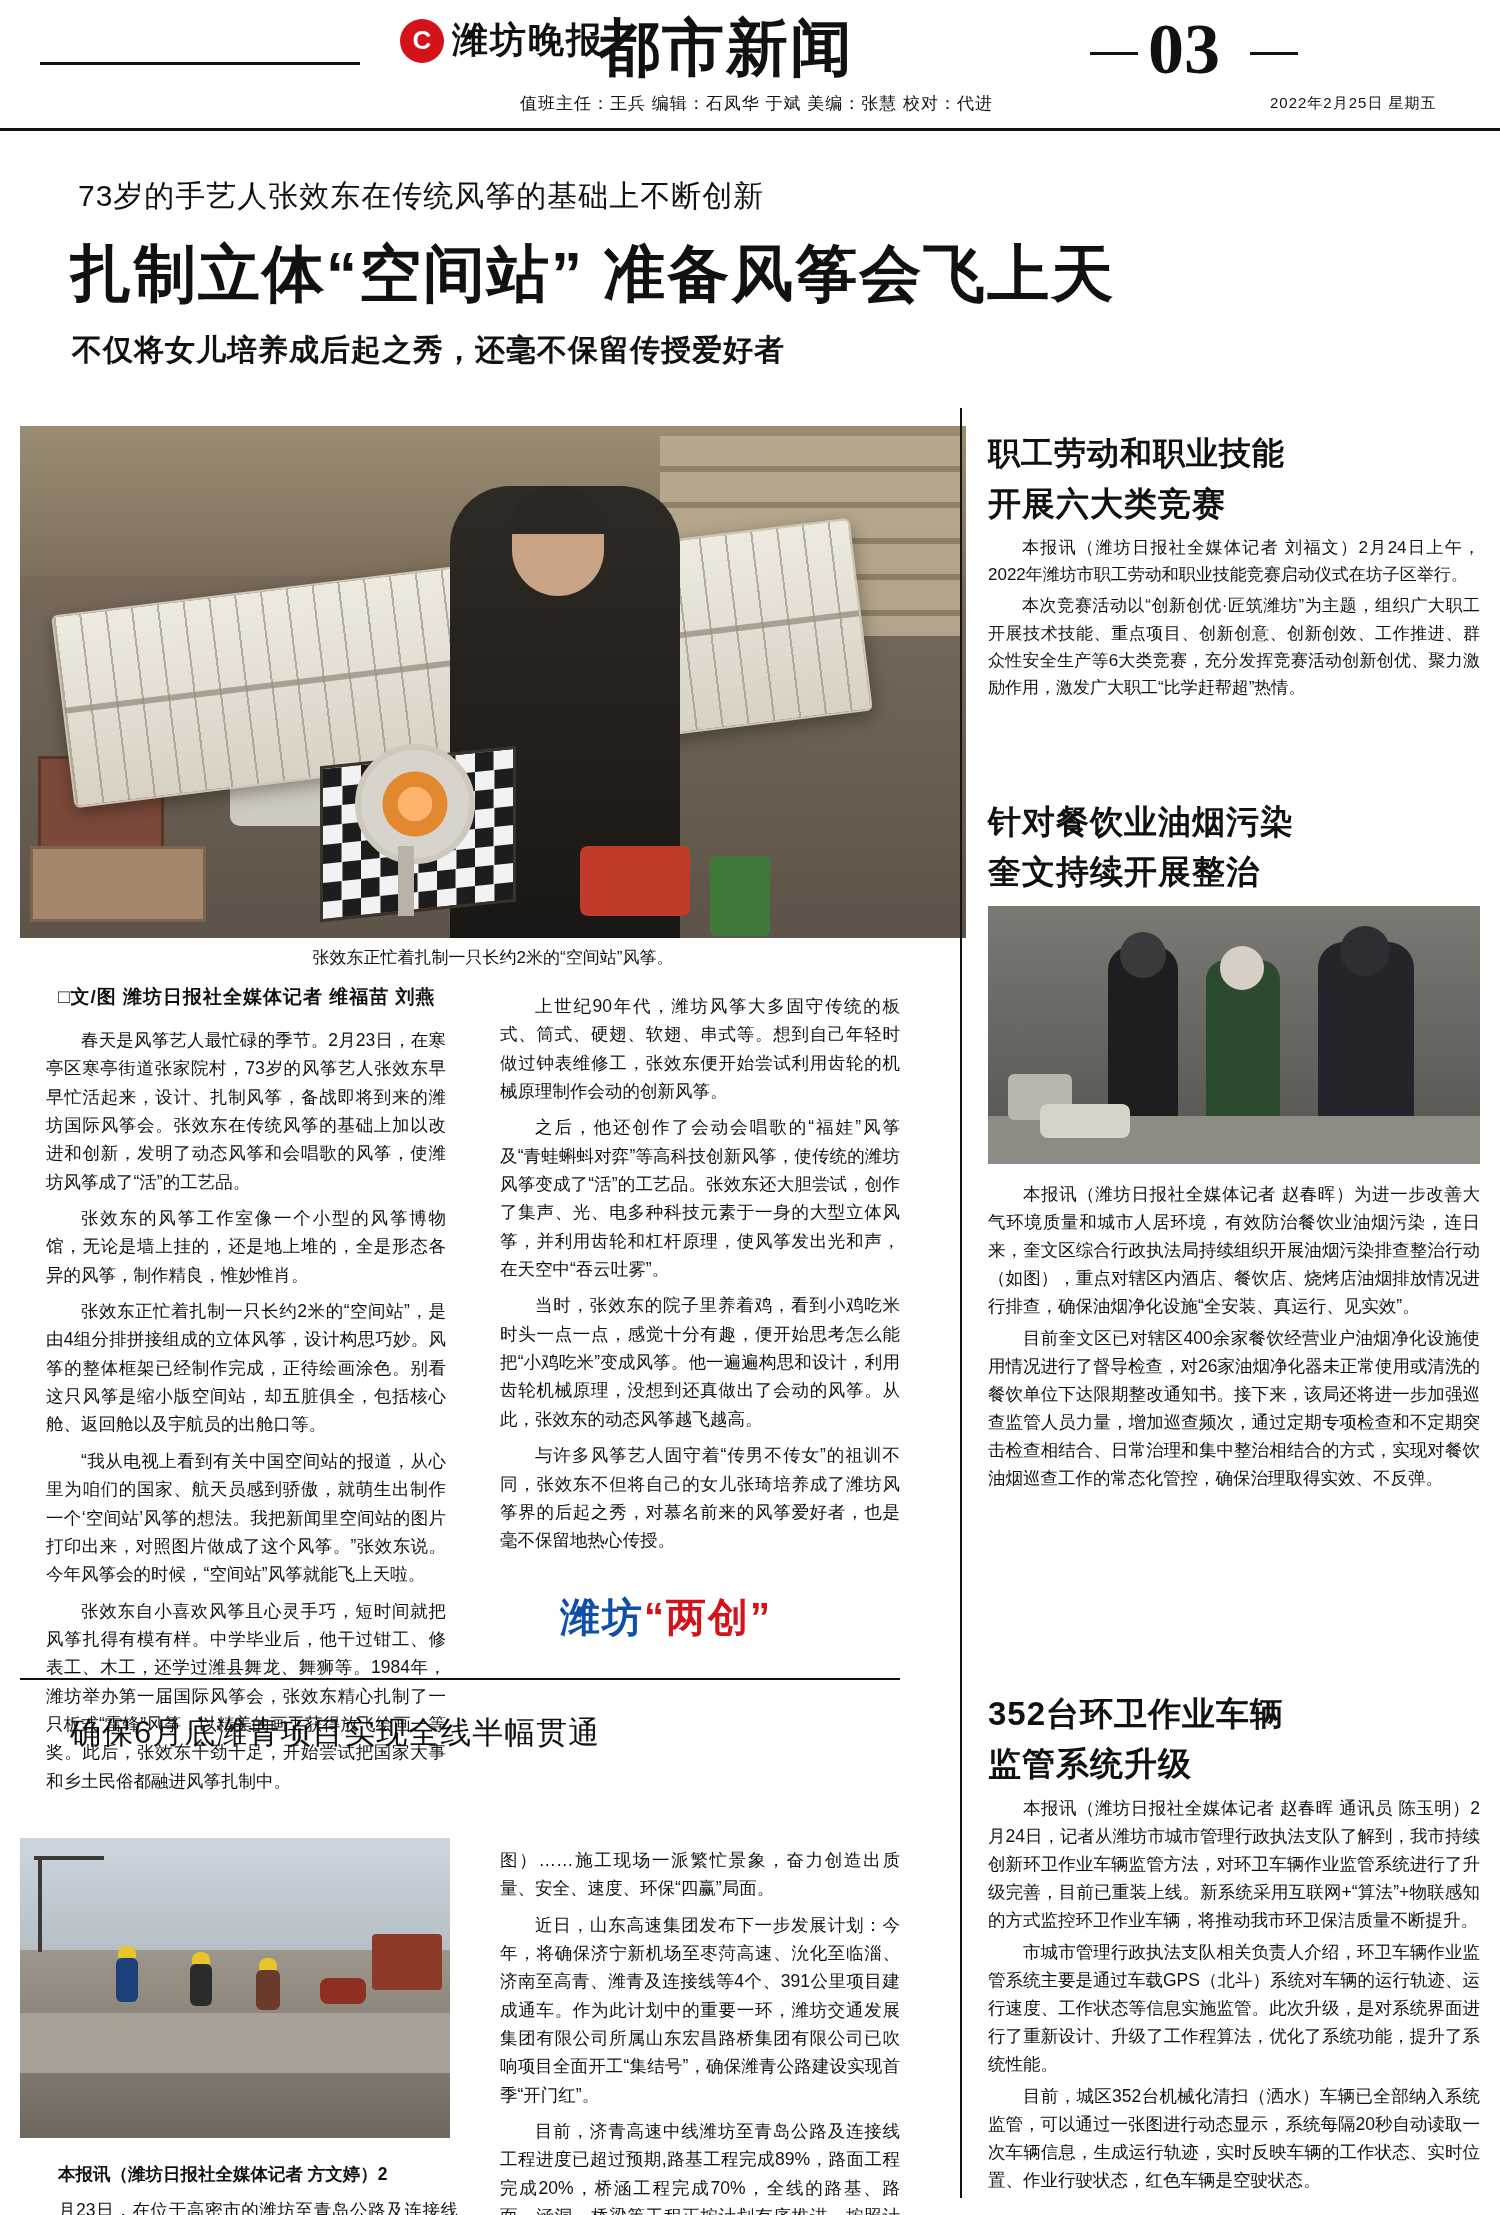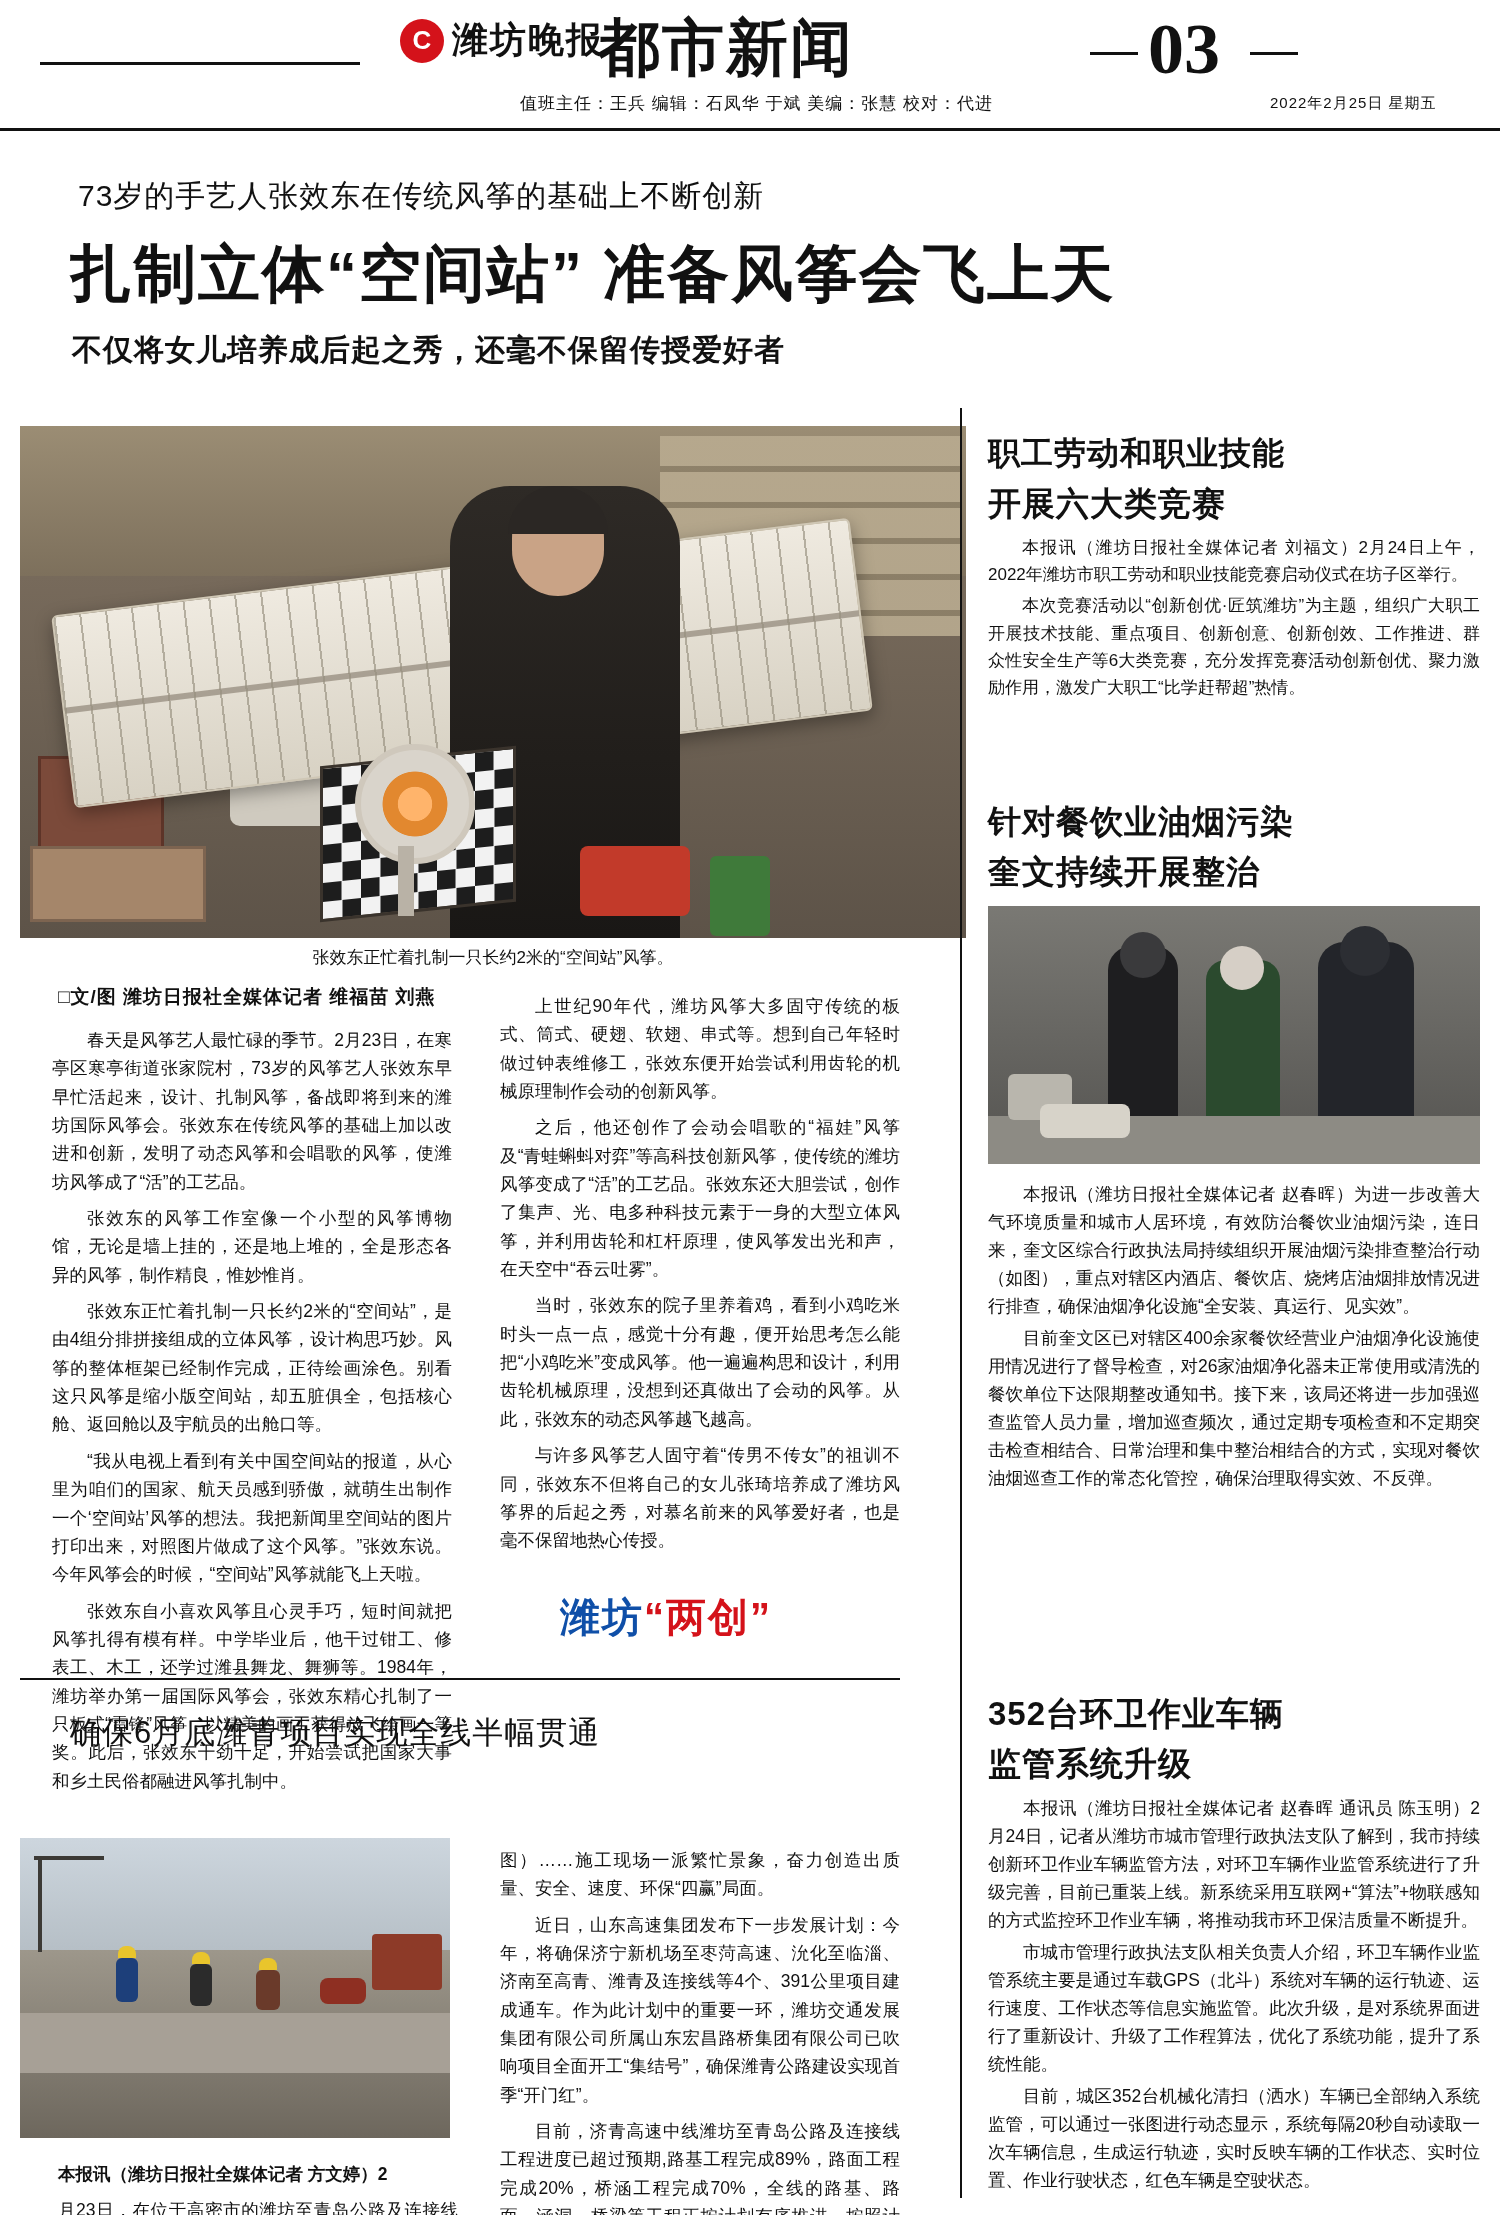--- a/index.html
+++ b/index.html
@@ -58,21 +58,21 @@
   .pm-box2{position:absolute;left:10px;top:420px;width:170px;height:70px;background:#a5866a;border:3px solid #7d6450;}
   .pm-shelfitems{position:absolute;left:640px;top:10px;width:300px;height:200px;
      background:repeating-linear-gradient(180deg,#b9ab90 0 30px,#8e8169 30px 36px);opacity:.9;}
   .pm-red{position:absolute;left:560px;top:420px;width:110px;height:70px;background:#c23a2a;border-radius:8px;}
   .pm-green{position:absolute;left:690px;top:430px;width:60px;height:80px;background:#3f7a3a;border-radius:6px;}
   .pm-white{position:absolute;left:210px;top:230px;width:140px;height:170px;background:#cfcabf;border-radius:10px;}
   .caption-main{position:absolute;left:20px;top:946px;width:946px;text-align:center;font-size:17px;color:#111;}
 
   
   .byline{position:absolute;left:58px;top:984px;font-size:19px;font-weight:bold;letter-spacing:1px;}
-  .colA{position:absolute;left:52px;top:1018px;width:400px;}
+  .colA{position:absolute;left:46px;top:1018px;width:400px;}
   .colB{position:absolute;left:500px;top:984px;width:400px;}
   .bodytext p{margin:8px 0 4px 0;font-size:17.5px;line-height:1.62;text-align:justify;text-indent:2em;color:#111;}
 
   
   .liangchuang{position:absolute;left:560px;top:1590px;font-size:40px;font-weight:bold;color:#0f4fa8;letter-spacing:2px;}
   .liangchuang .red{color:#d4121a;}
 
   
   .b-kicker{position:absolute;left:70px;top:1712px;font-size:31px;letter-spacing:1px;color:#111;}
   .b-headline{position:absolute;left:68px;top:1762px;font-size:46px;font-weight:bold;letter-spacing:2px;color:#111;}

